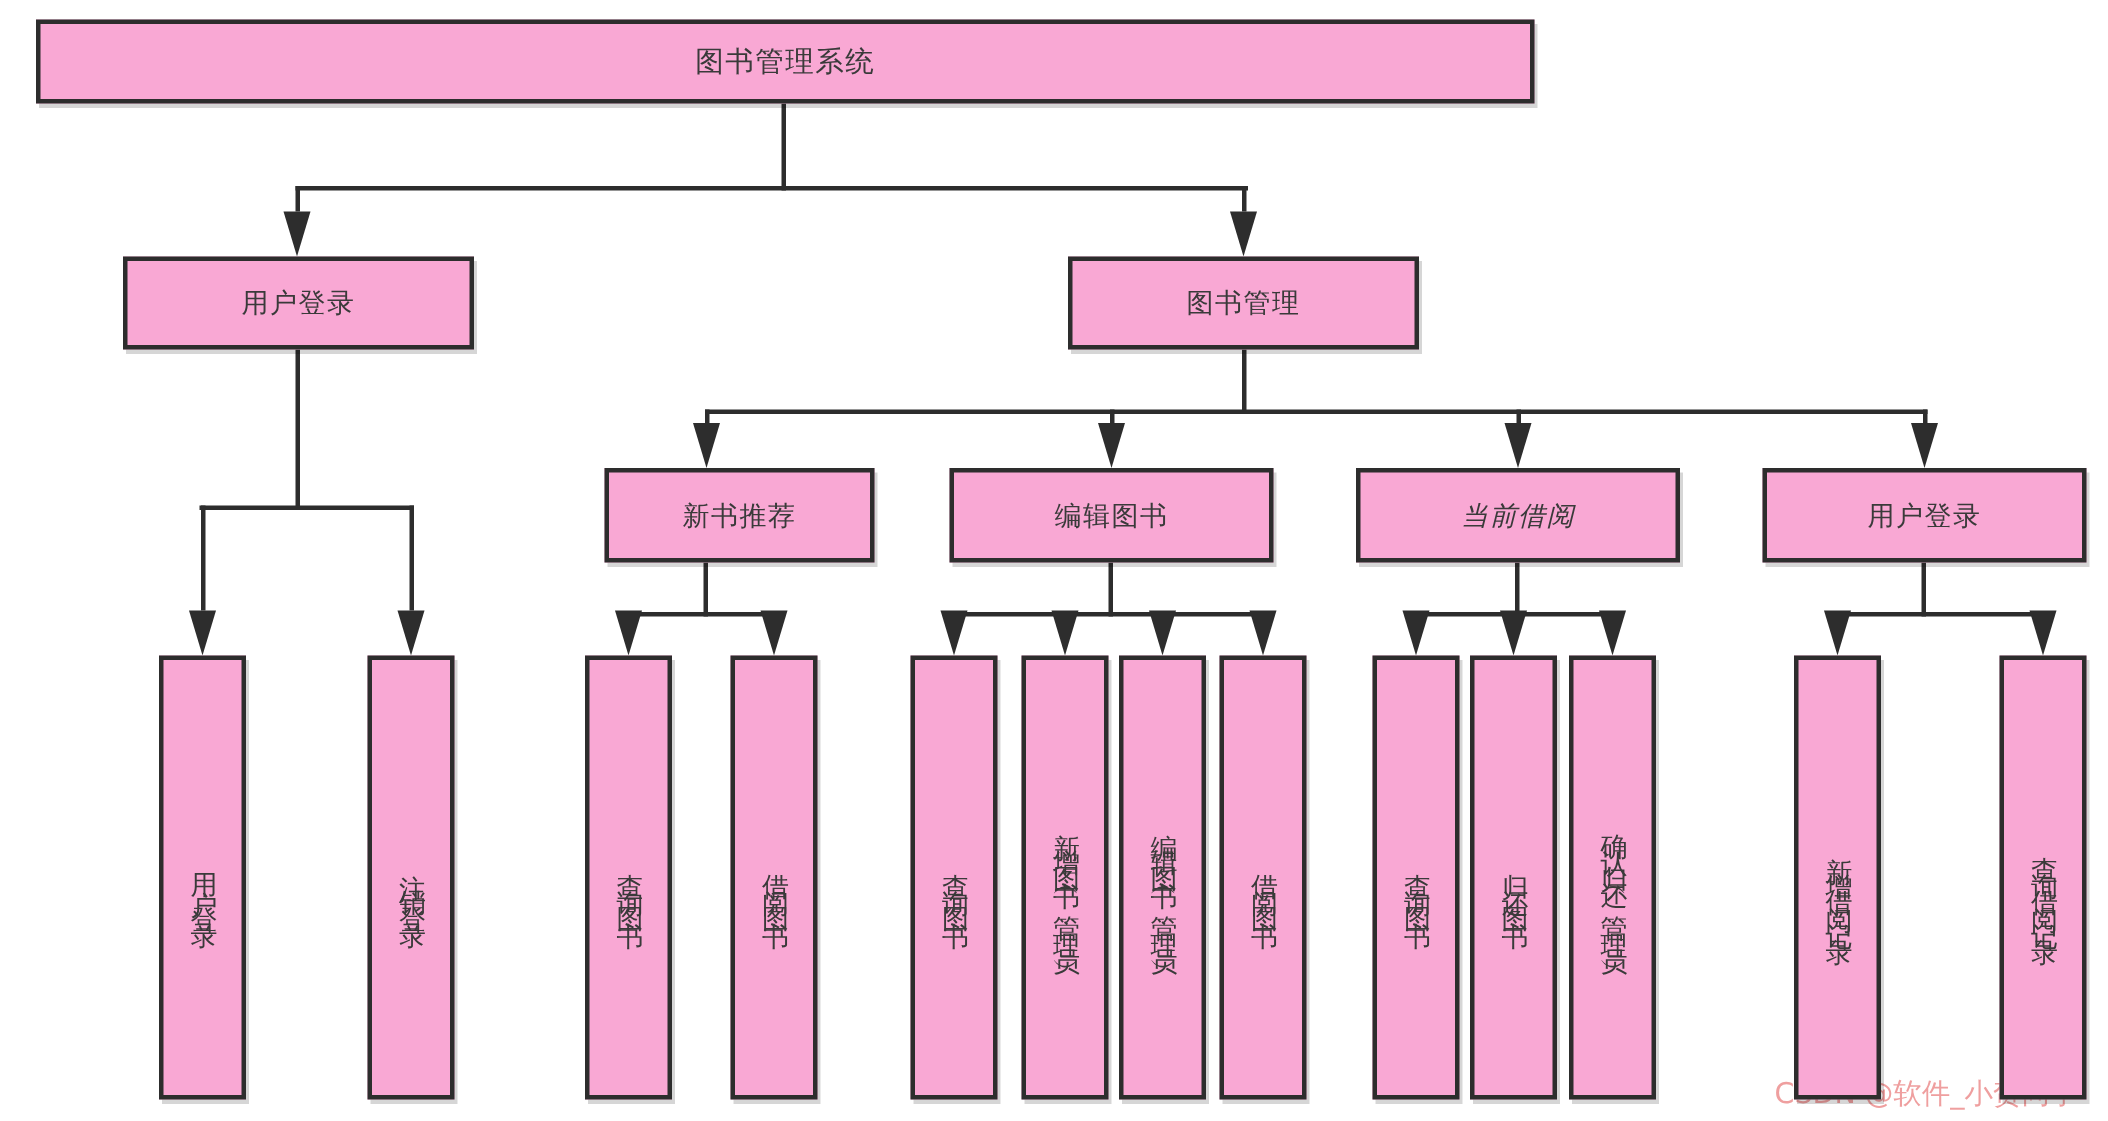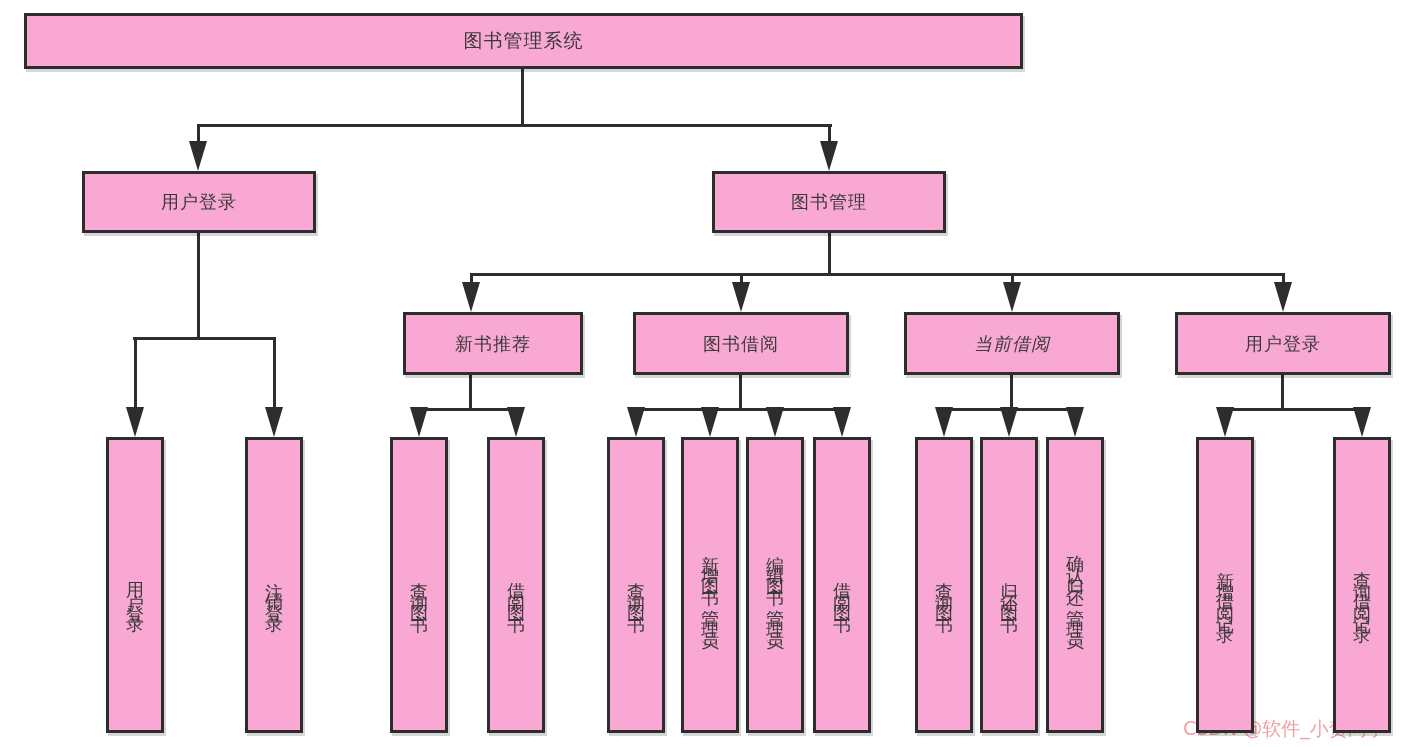--- a/index.html
+++ b/index.html
@@ -108,21 +108,21 @@
   <div class="arrow" style="left:1003px; top:273px; height:39px;">
       <div class="shaft"></div>
       <div class="head"></div>
     </div>
   <div class="arrow" style="left:1274px; top:273px; height:39px;">
       <div class="shaft"></div>
       <div class="head"></div>
     </div>
 
   <div class="node h" style="left:363px; top:312px; width:180px; height:63px;margin-left:40px;">新书推荐</div>
-  <div class="node h" style="left:633px; top:312px; width:216px; height:63px;">图书借阅</div>
+  <div class="node h" style="left:633px; top:312px; width:216px; height:63px;">编辑图书</div>
   <div class="node h" style="left:904px; top:312px; width:216px; height:63px;font-style:italic;">当前借阅</div>
   <div class="node h" style="left:1175px; top:312px; width:216px; height:63px;">用户登录</div>
 
   <div class="vline" style="left:469px; top:375px; height:36px;"></div>
   <div class="hline" style="left:417px; top:408px; width:102px;"></div>
   <div class="arrow" style="left:410px; top:407px; height:30px;">
       <div class="shaft"></div>
       <div class="head"></div>
     </div>
   <div class="arrow" style="left:507px; top:407px; height:30px;">

